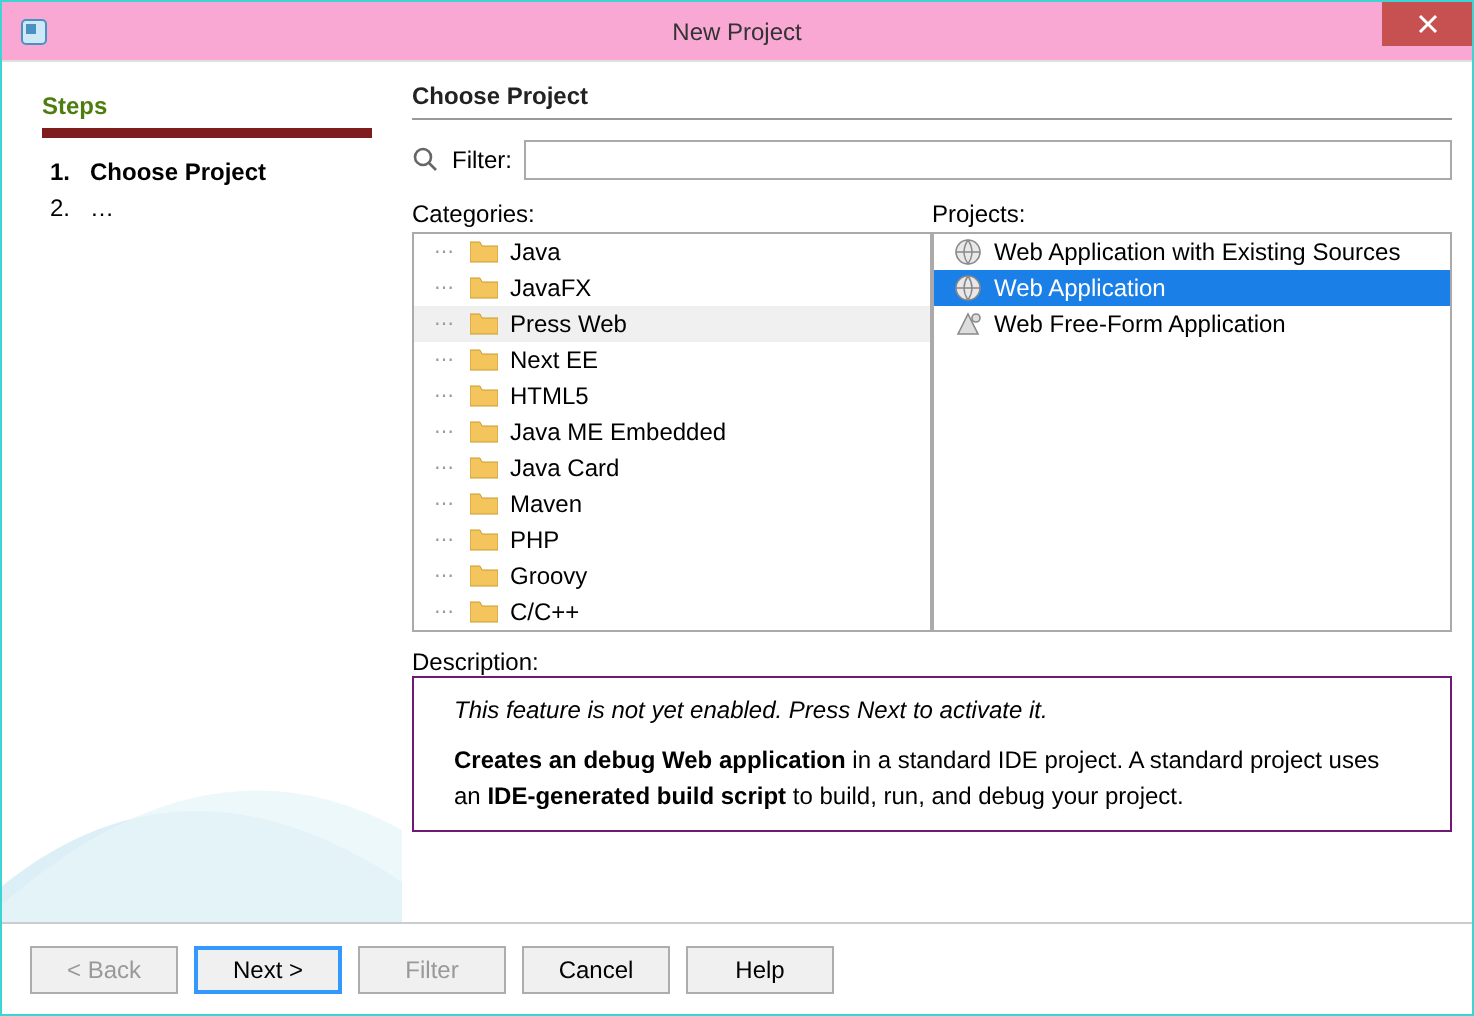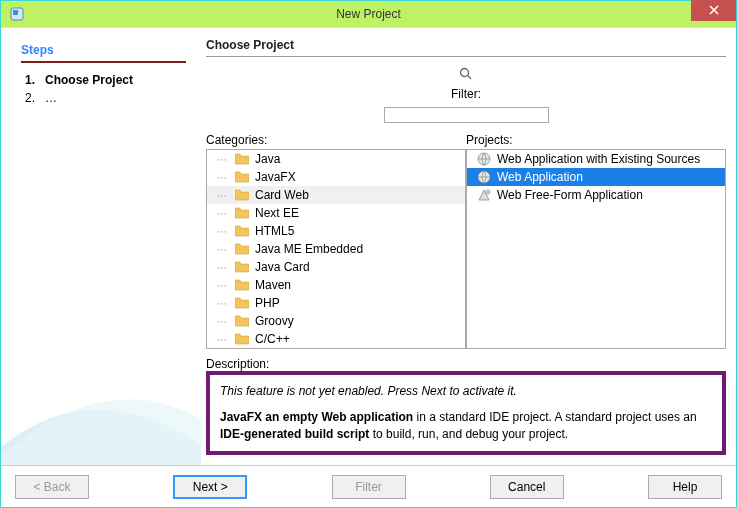--- a/index.html
+++ b/index.html
@@ -1,47 +1,47 @@
 <!DOCTYPE html>
 <html><head>
 <meta charset="utf-8">
 <style>
 * { box-sizing: border-box; margin: 0; padding: 0; }
 body { font-family: "Segoe UI", Tahoma, sans-serif; font-size: 12px; background: #fff; width: 737px; height: 508px; overflow: hidden; }
 .window { width: 737px; height: 508px; border: 1px solid #3dd4d4; display: flex; flex-direction: column; background: #fff; }
-.titlebar { height: 30px; background: #bef264; display: flex; align-items: center; position: relative; border-bottom: 1px solid #e0e0e0; }
+.titlebar { height: 30px; background: #f9a8d4; display: flex; align-items: center; position: relative; border-bottom: 1px solid #e0e0e0; }
 .titlebar-icon { width: 16px; height: 16px; margin-left: 8px; }
 .titlebar-title { position: absolute; left: 50%; transform: translateX(-50%); color: #333; font-size: 12px; }
 .close-btn { margin-left: auto; width: 45px; height: 22px; background: #c75050; color: #fff; display: flex; align-items: center; justify-content: center; font-size: 12px; cursor: pointer; margin-top: -8px; }
 .content { flex: 1; display: flex; padding: 10px; gap: 10px; }
 .steps-panel { width: 185px; padding: 5px 10px; position: relative; }
-.steps-panel h3 { font-size: 12px; font-weight: bold; color: #3b82f6; border-bottom: 2px solid #7f1d1d; padding-bottom: 4px; margin-bottom: 8px; }
+.steps-panel h3 { font-size: 12px; font-weight: bold; color: #4d7c0f; border-bottom: 5px solid #7f1d1d; padding-bottom: 4px; margin-bottom: 8px; }
 .steps-list { list-style: none; font-size: 12px; }
 .steps-list li { display: flex; gap: 10px; padding: 2px 0; }
 .steps-list li.current { font-weight: bold; }
 .step-num { width: 14px; text-align: right; }
 .swoosh { position: absolute; bottom: -10px; left: -10px; width: 200px; height: 200px; opacity: 0.35; pointer-events: none; }
 .main-panel { flex: 1; display: flex; flex-direction: column; gap: 8px; }
 .main-panel h3 { font-size: 12px; font-weight: bold; color: #222; border-bottom: 1px solid #999; padding-bottom: 4px; }
-.filter-row { display: flex; align-items: center; gap: 6px; padding: 2px 0; flex-direction: column; }
+.filter-row { display: flex; align-items: center; gap: 6px; padding: 2px 0; }
 .filter-row .mag { width: 14px; height: 14px; }
 .filter-row input { flex: 1; height: 20px; border: 1px solid #aaa; padding: 0 4px; font-size: 12px; }
 .lists-row { display: flex; }
 .list-col { flex: 1; display: flex; flex-direction: column; }
 .list-col > label { font-size: 12px; margin-bottom: 2px; }
 .listbox { border: 1px solid #aaa; height: 200px; overflow-y: scroll; background: #fff; font-size: 12px; }
 .tree-item, .proj-item { display: flex; align-items: center; gap: 6px; padding: 2px 4px 2px 10px; white-space: nowrap; cursor: default; }
 .tree-item.selected { background: #f0f0f0; }
 .proj-item.selected { background: #1a7fe6; color: #fff; }
 .dots { color: #999; letter-spacing: 1px; font-size: 10px; width: 12px; }
 .folder-ico { width: 14px; height: 12px; flex-shrink: 0; }
 .globe-ico { width: 14px; height: 14px; flex-shrink: 0; }
-.desc-box { border: 4px solid #701a75; padding: 8px 10px; font-size: 12px; line-height: 1.45; }
+.desc-box { border: 1px solid #701a75; padding: 8px 20px; font-size: 12px; line-height: 1.45; }
 .desc-box .italic { font-style: italic; margin-bottom: 8px; }
-.buttons { height: 46px; border-top: 1px solid #ccc; display: flex; align-items: center; justify-content: space-between; gap: 8px; padding: 0 14px; }
+.buttons { height: 46px; border-top: 1px solid #ccc; display: flex; align-items: center; justify-content: flex-start; gap: 8px; padding: 0 14px; }
 .buttons button { min-width: 74px; height: 24px; font-size: 12px; border: 1px solid #adadad; background: #f0f0f0; cursor: pointer; }
 .buttons button:disabled { color: #999; cursor: default; }
 .buttons button.primary { border: 2px solid #3399ff; }
 </style>
 </head>
 <body>
 
 <div class="window">
   <div class="titlebar">
     <svg class="titlebar-icon" viewBox="0 0 16 16">
@@ -103,21 +103,21 @@
                 <svg class="folder-ico" viewBox="0 0 14 12">
                   <path d="M0 2 L0 11 L14 11 L14 3 L6 3 L5 1 L0 1 Z" fill="#f4c55c" stroke="#c89b2e" stroke-width="0.5"></path>
                 </svg>
                 <span>JavaFX</span>
               </div>
               <div class="tree-item selected">
                 <span class="dots">⋯</span>
                 <svg class="folder-ico" viewBox="0 0 14 12">
                   <path d="M0 2 L0 11 L14 11 L14 3 L6 3 L5 1 L0 1 Z" fill="#f4c55c" stroke="#c89b2e" stroke-width="0.5"></path>
                 </svg>
-                <span>Card Web</span>
+                <span>Press Web</span>
               </div>
               <div class="tree-item">
                 <span class="dots">⋯</span>
                 <svg class="folder-ico" viewBox="0 0 14 12">
                   <path d="M0 2 L0 11 L14 11 L14 3 L6 3 L5 1 L0 1 Z" fill="#f4c55c" stroke="#c89b2e" stroke-width="0.5"></path>
                 </svg>
                 <span>Next EE</span>
               </div>
               <div class="tree-item">
                 <span class="dots">⋯</span>
@@ -196,21 +196,21 @@
               </div>
             </div>
         </div>
       </div>
 
       <div>
         <label>Description:</label>
         <div class="desc-box">
           <div class="italic">This feature is not yet enabled. Press Next to activate it.</div>
           <div>
-            <b>JavaFX an empty Web application</b><span> in a standard IDE project. A standard project uses an </span><b>IDE-generated build script</b><span> to build, run, and debug your project.</span>
+            <b>Creates an debug Web application</b><span> in a standard IDE project. A standard project uses an </span><b>IDE-generated build script</b><span> to build, run, and debug your project.</span>
           </div>
         </div>
       </div>
     </div>
   </div>
 
   <div class="buttons">
     <button disabled="">&lt; Back</button>
     <button class="primary">Next &gt;</button>
     <button disabled="">Filter</button>

